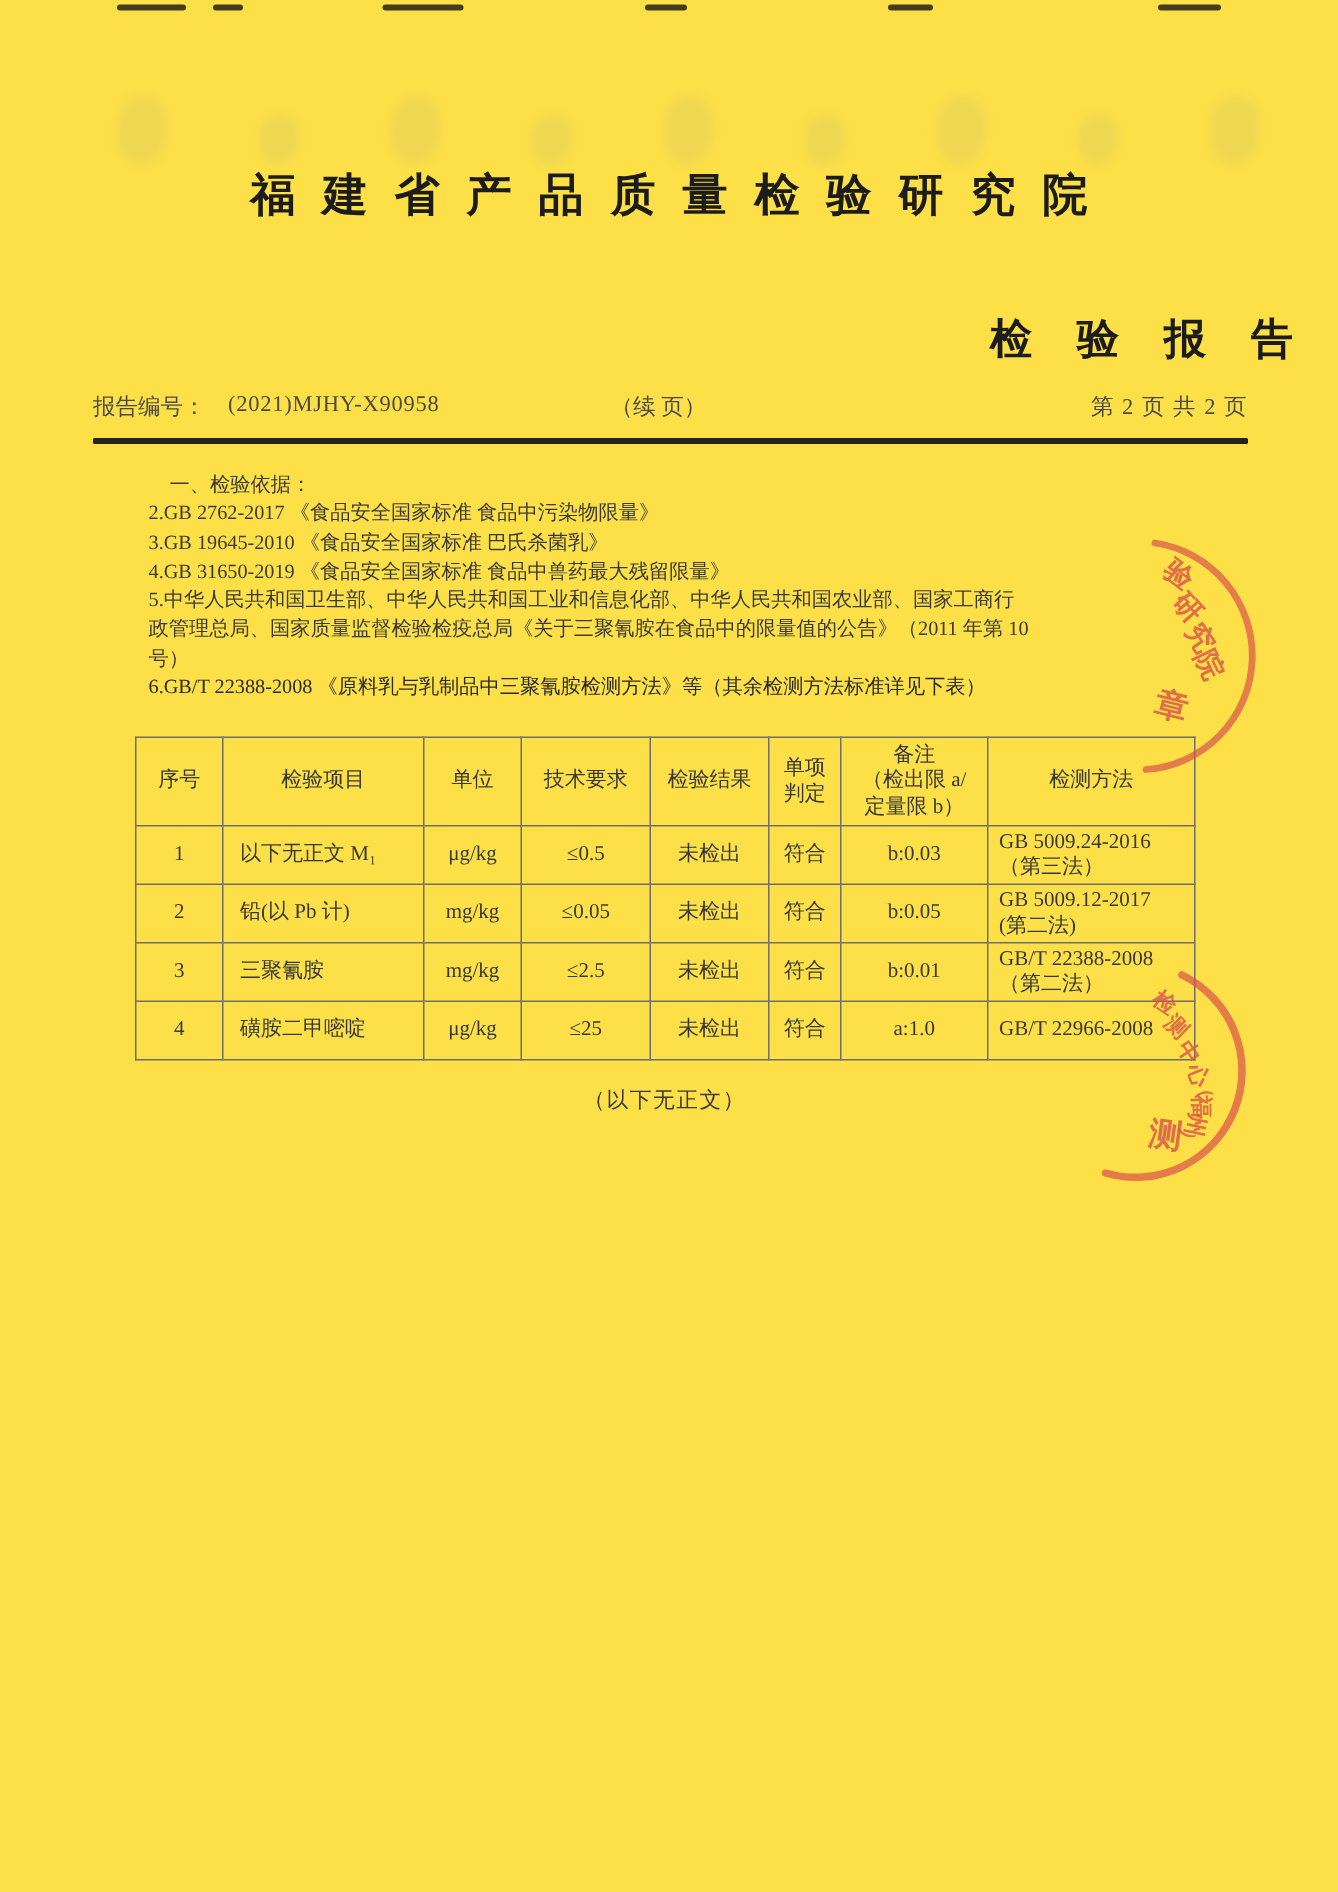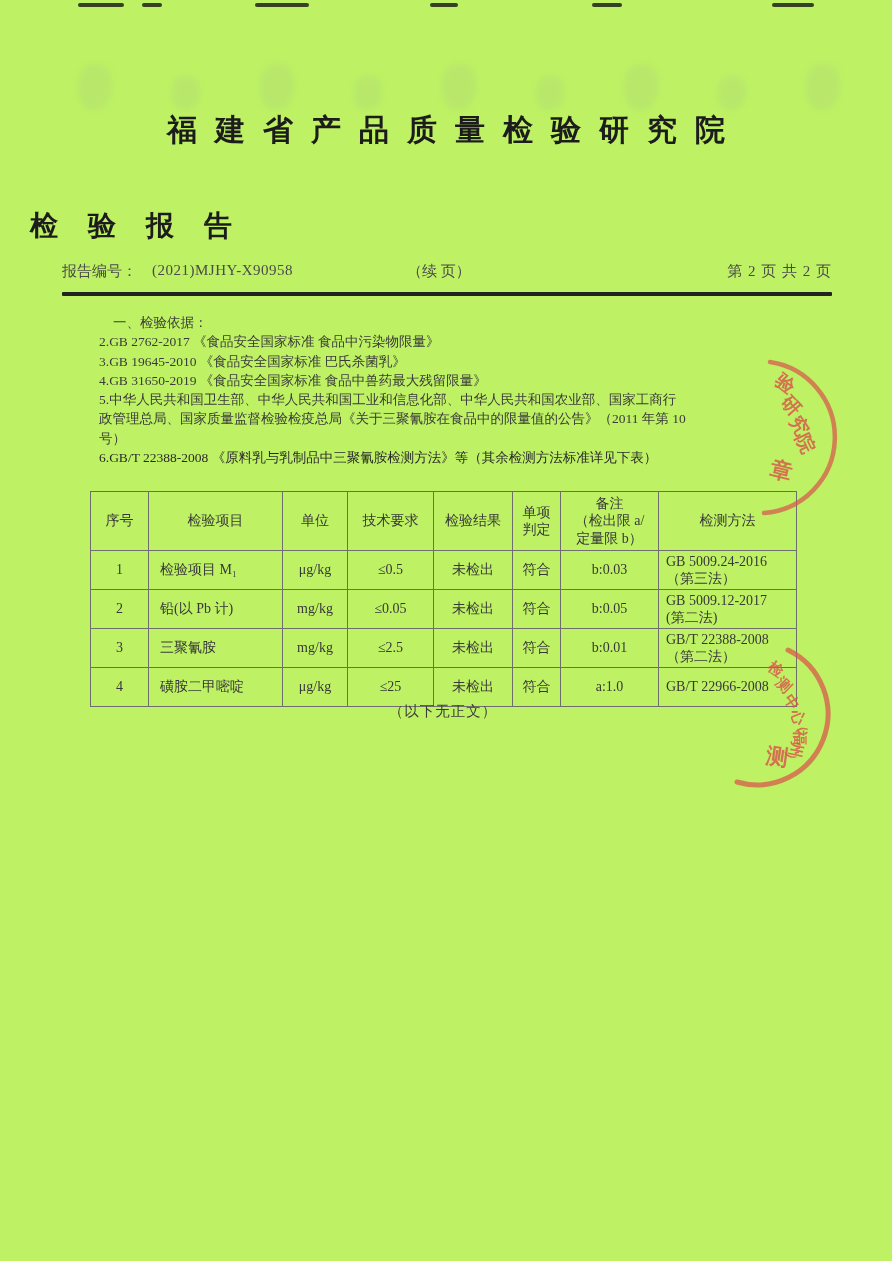--- a/index.html
+++ b/index.html
@@ -1,31 +1,31 @@
 <!DOCTYPE html>
 <html><head>
 <meta charset="utf-8">
 <style>
   html,body{margin:0;padding:0;background:#ffffff;}
   .page{
-    position:relative;width:892px;height:1261px;background:#bef264;overflow:hidden;
+    position:relative;width:892px;height:1261px;background:#fde047;overflow:hidden;
     font-family:"Liberation Serif","DejaVu Serif",serif;color:#2e2e2e;
   }
   
   .speck{position:absolute;top:3px;height:4px;background:#141414;opacity:.8;border-radius:2px;}
   
   .bleed{position:absolute;top:52px;left:78px;width:762px;height:58px;display:flex;justify-content:space-between;align-items:flex-end;}
   .bleed i{display:block;width:34px;height:46px;background:rgba(150,155,160,0.12);border-radius:45% 40% 50% 42%;filter:blur(3px);}
   .bleed i:nth-child(even){height:34px;width:28px;}
 
   .title1{position:absolute;top:110px;left:0;width:100%;margin:0;text-align:center;
     font-size:30px;font-weight:bold;letter-spacing:18px;padding-left:18px;box-sizing:border-box;color:#1c1c1c;}
   .title2{position:absolute;top:169px;left:0;width:100%;margin:0;text-align:center;
     font-size:24px;font-weight:bold;letter-spacing:2.5px;color:#1c1c1c;}
-  .title3{position:absolute;top:207px;left:0;width:100%;margin:0;text-align:left;
+  .title3{position:absolute;top:207px;left:0;width:100%;margin:0;text-align:right;
     font-size:28px;font-weight:bold;letter-spacing:30px;padding-left:30px;box-sizing:border-box;color:#1c1c1c;}
 
   .hdr-row{position:absolute;top:262px;left:0;width:100%;height:24px;font-size:15px;color:#4a4a4a;}
   .hdr-row .lbl{position:absolute;left:62px;}
   .hdr-row .no{position:absolute;left:152px;letter-spacing:.5px;}
   .hdr-row .cont{position:absolute;left:407px;}
   .hdr-row .pg{position:absolute;right:60px;letter-spacing:1px;}
 
   .rule{position:absolute;top:292px;left:62px;width:770px;height:4px;background:#222;border-radius:1px;}
 
@@ -36,21 +36,21 @@
 
   table.results{position:absolute;top:491px;left:90px;width:706px;border-collapse:collapse;table-layout:fixed;
     font-size:14px;color:#383838;}
   table.results th,table.results td{border:1px solid #6e6e6e;text-align:center;vertical-align:middle;
     padding:1px 3px;font-weight:normal;overflow:hidden;}
   table.results th{height:56px;line-height:1.25;}
   table.results td{height:36px;line-height:1.25;}
   table.results td.col1{text-align:left;padding-left:11px;}
   table.results td.col7{text-align:left;padding-left:7px;margin-left:40px;}
 
-  .end-note{position:absolute;top:702px;left:90px;width:706px;text-align:center;font-size:14.5px;color:#3a3a3a;letter-spacing:1px;}
+  .end-note{position:absolute;top:724px;left:90px;width:706px;text-align:center;font-size:14.5px;color:#3a3a3a;letter-spacing:1px;}
 
   .stamp{position:absolute;pointer-events:none;}
   .stamp svg{position:absolute;left:0;top:0;overflow:visible;}
   .stamp .sc{position:absolute;font-weight:bold;font-size:19px;opacity:.8;line-height:1;}
   .stamp .sc.big{font-size:22px;}
   .stamp1{left:690px;top:350px;width:202px;height:180px;}
   .stamp2{left:690px;top:640px;width:202px;height:165px;}
 </style>
 </head>
 <body>
@@ -118,21 +118,21 @@
           <th>技术要求</th>
           <th>检验结果</th>
           <th>单项<br>判定</th>
           <th>备注<br>（检出限 a/<br>定量限 b）</th>
           <th>检测方法</th>
         </tr>
       </thead>
     <tbody>
         <tr>
           <td class="col0">1</td>
-          <td class="col1">检验项目 M₁</td>
+          <td class="col1">以下无正文 M₁</td>
           <td class="col2">μg/kg</td>
           <td class="col3">≤0.5</td>
           <td class="col4">未检出</td>
           <td class="col5">符合</td>
           <td class="col6">b:0.03</td>
           <td class="col7">GB 5009.24-2016<br>（第三法）</td>
         </tr>
         <tr>
           <td class="col0">2</td>
           <td class="col1">铅(以 Pb 计)</td>

